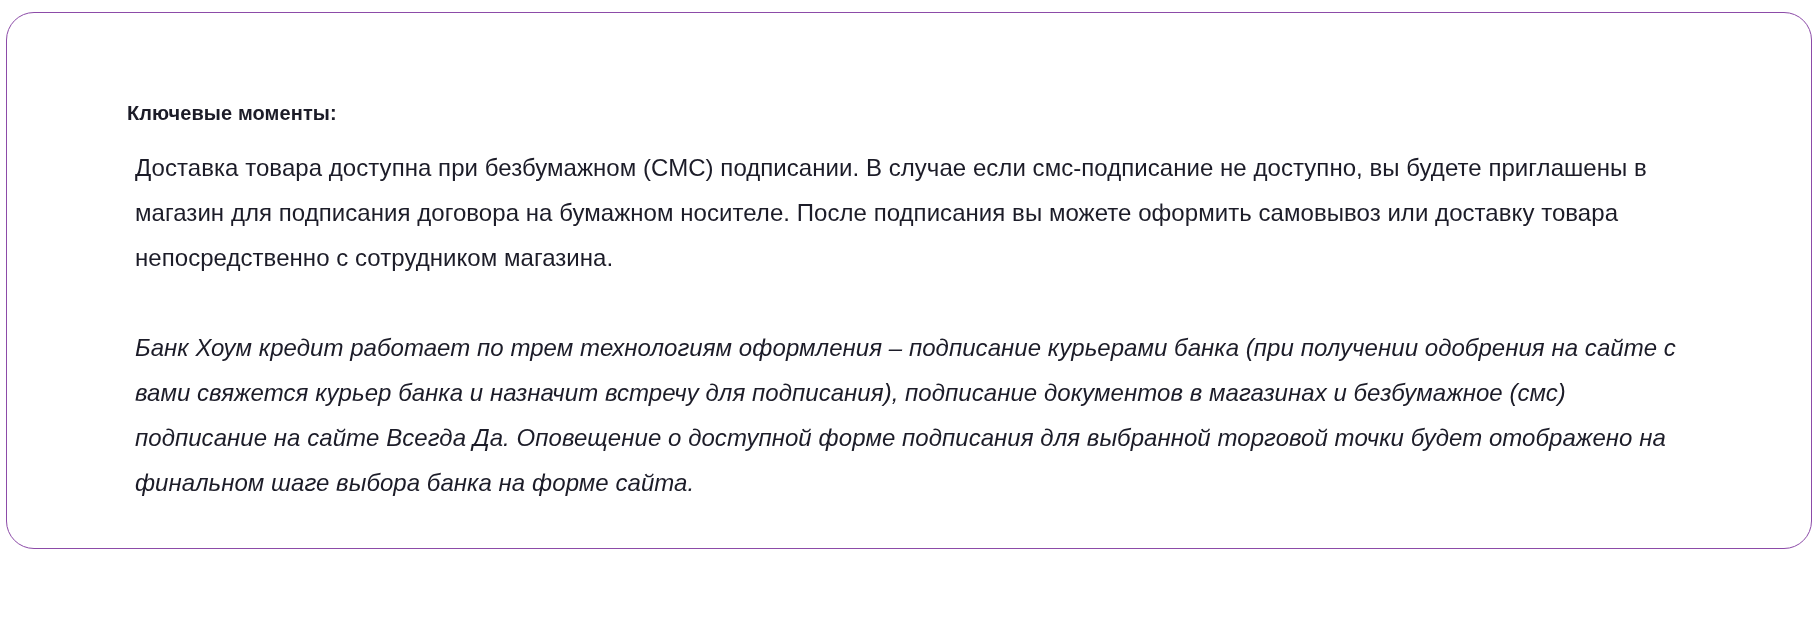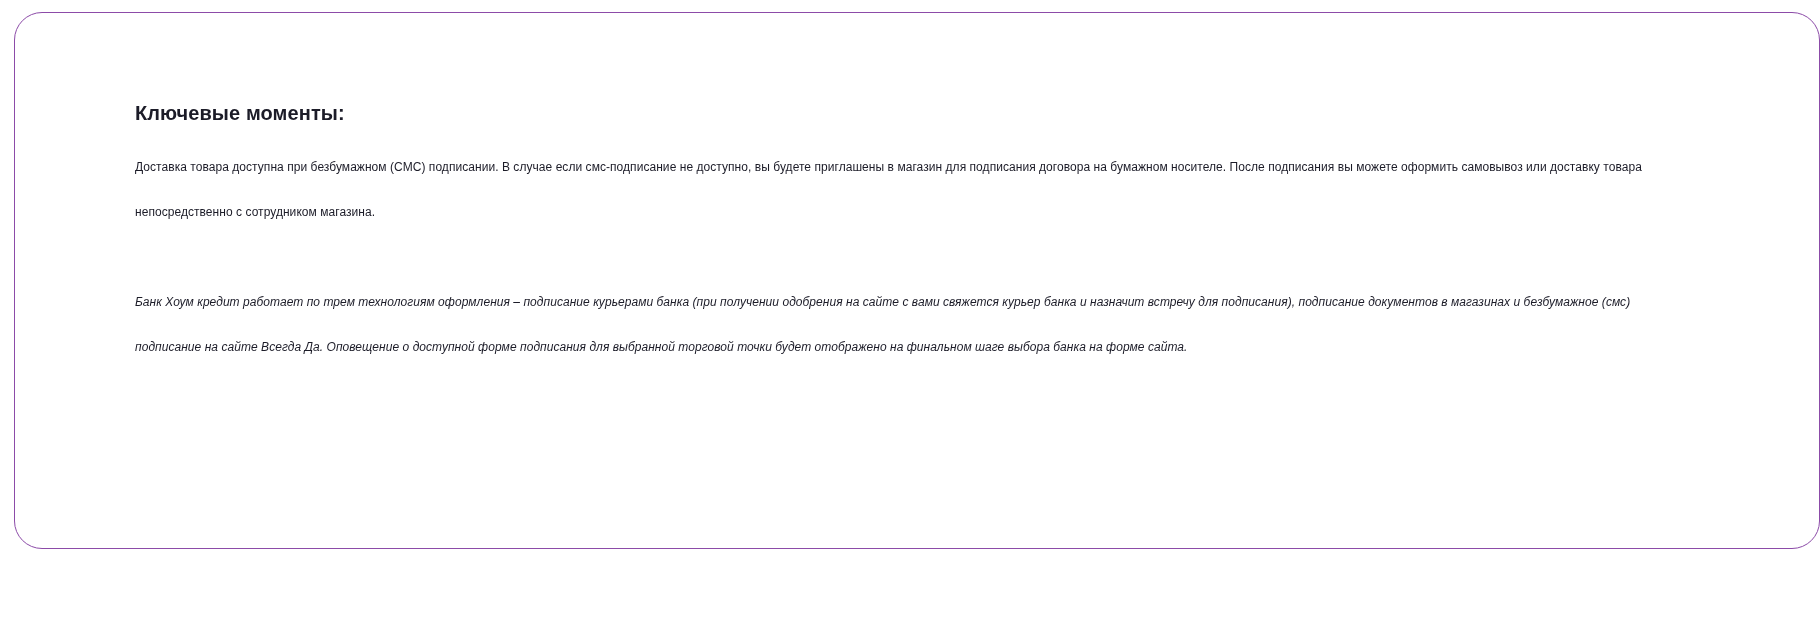--- a/index.html
+++ b/index.html
@@ -15,45 +15,45 @@
   }
   .page {
     width: 1820px;
     height: 626px;
     position: relative;
     box-sizing: border-box;
     padding: 12px 0 0 0;
   }
   .info-card {
     position: absolute;
-    left: 14px;
+    left: 6px;
     top: 12px;
     width: 1806px;
     height: 537px;
     box-sizing: border-box;
     border: 1px solid #8c4ba8;
     border-radius: 28px;
     background: #ffffff;
   }
   .card-inner {
     padding: 88px 120px 0 120px;
   }
   .kicker {
     font-size: 20px;
     font-weight: bold;
     color: #1c1c28;
     line-height: 1.2;
     margin: 0 0 20px 0;
     letter-spacing: 0.1px;
   }
   .para {
-    font-size: 12px;
+    font-size: 24px;
     color: #1c1c28;
     line-height: 45px;
-    margin: 0;
+    margin: 8px;
     letter-spacing: 0.05px;
     max-width: 1600px;
   }
   .para + .para {
     margin-top: 45px;
     font-style: italic;
   }
 </style>
 </head>
 <body>

